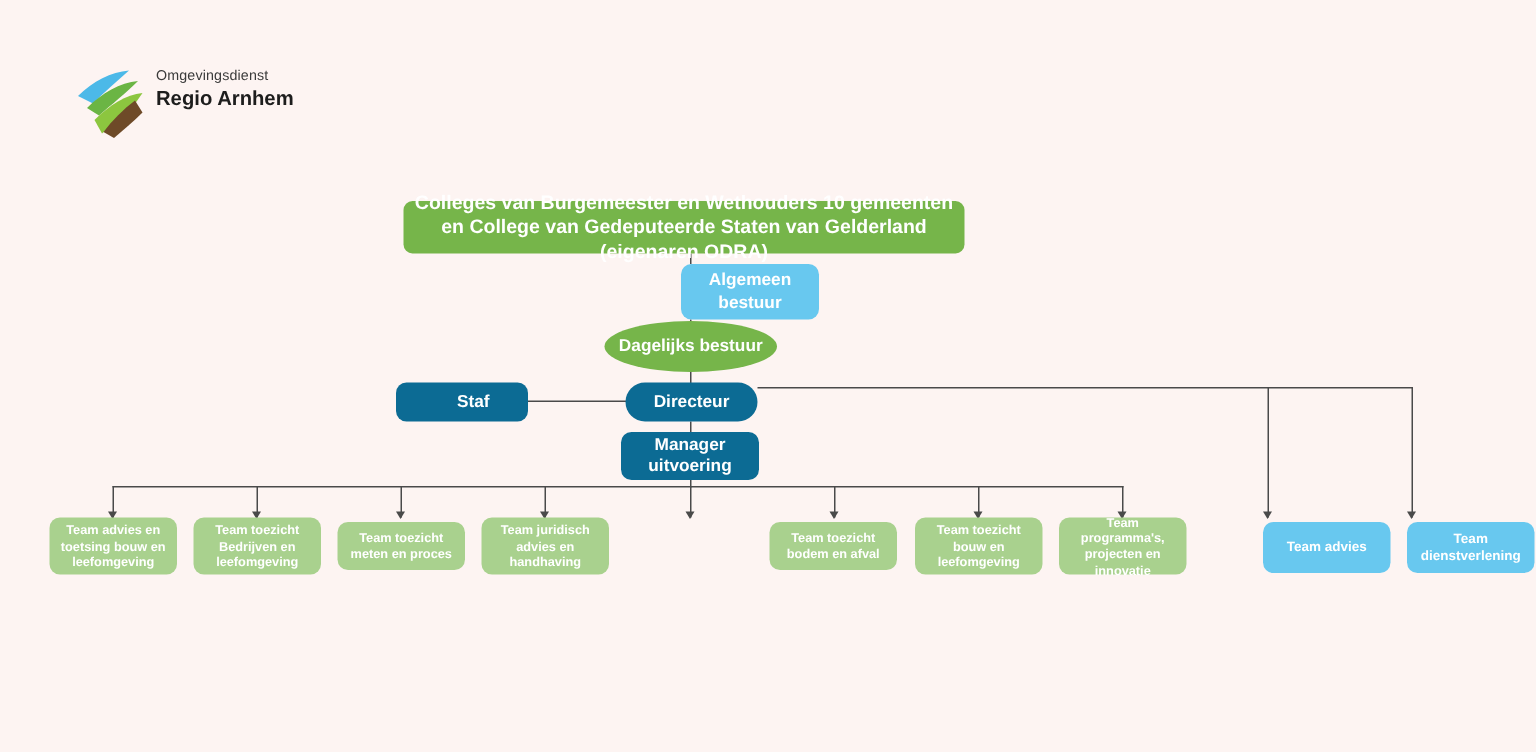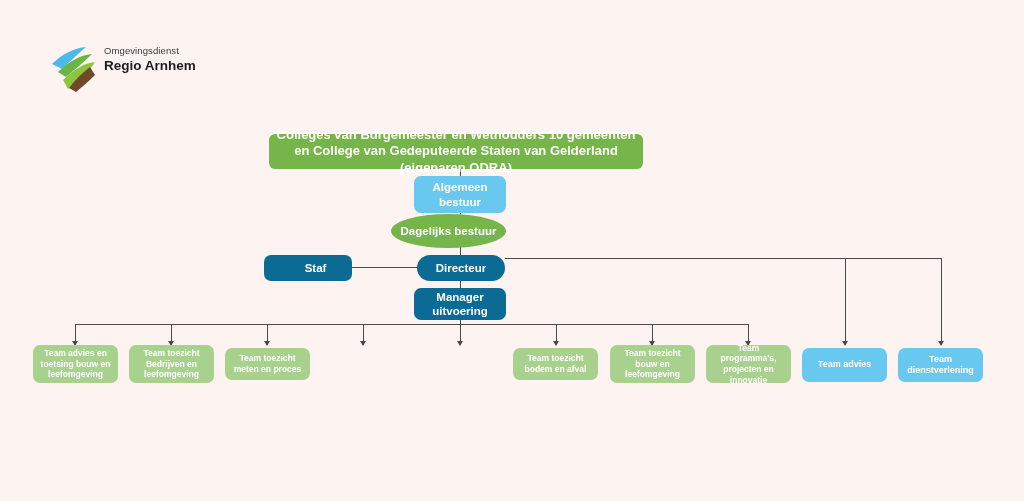--- a/index.html
+++ b/index.html
@@ -79,34 +79,34 @@
     align-items: center;
     justify-content: center;
     text-align: center;
     color: #ffffff;
     font-weight: bold;
     line-height: 1.25;
     border-radius: 7px;
     padding: 2px 5px;
   }
   .node.green-dark { background: #76b54a; }
-  .node.blue-light { background: #68c8ef; }
+  .node.blue-light { background: #68c8ef; margin-left: 40px; }
   .node.blue-dark  { background: #0c6b94; }
   .node.green-light{ background: #a9d18e; }
 
   .node-owners {
     left: 269px; top: 134px; width: 374px; height: 35px;
     font-size: 13px; border-radius: 6px;
   }
   .node-ab {
     left: 414px; top: 176px; width: 92px; height: 37px;
     font-size: 11.5px;
   }
   .node-db {
-    left: 391px; top: 214px; width: 115px; height: 34px;
+    left: 403px; top: 214px; width: 115px; height: 34px;
     border-radius: 50%;
     font-size: 11.5px;
   }
   .node-staf {
     left: 264px; top: 255px; width: 88px; height: 26px;
     font-size: 11.5px;
     padding-left: 20px;
   }
   .node-dir {
     left: 417px; top: 255px; width: 88px; height: 26px;
@@ -180,20 +180,21 @@
   <div class="node green-dark node-owners">Colleges van Burgemeester en Wethouders 10 gemeenten en College van Gedeputeerde Staten van Gelderland (eigenaren ODRA)</div>
   <div class="node blue-light node-ab">Algemeen bestuur</div>
   <div class="node green-dark node-db">Dagelijks bestuur</div>
   <div class="node blue-dark node-staf">Staf</div>
   <div class="node blue-dark node-dir">Directeur</div>
   <div class="node blue-dark node-mgr">Manager uitvoering</div>
 
   <div class="node green-light team" style="left:33px;">Team advies en toetsing bouw en leefomgeving</div>
   <div class="node green-light team" style="left:129px;">Team toezicht Bedrijven en leefomgeving</div>
   <div class="node green-light team" style="left:225px; top:348px; height:32px;">Team toezicht meten en proces</div>
+  <div class="node green-light team" style="left:321px;">Team juridisch advies en handhaving</div>
   <div class="node green-light team" style="left:513px; top:348px; height:32px;">Team toezicht bodem en afval</div>
   <div class="node green-light team" style="left:610px;">Team toezicht bouw en leefomgeving</div>
   <div class="node green-light team" style="left:706px;">Team programma's, projecten en innovatie</div>
 
   <div class="node blue-light team" style="left:802px; top:348px; height:34px; font-size:9px;">Team advies</div>
   <div class="node blue-light team" style="left:898px; top:348px; height:34px; font-size:9px;">Team dienstverlening</div>
 
 </div>
 
 </body></html>

